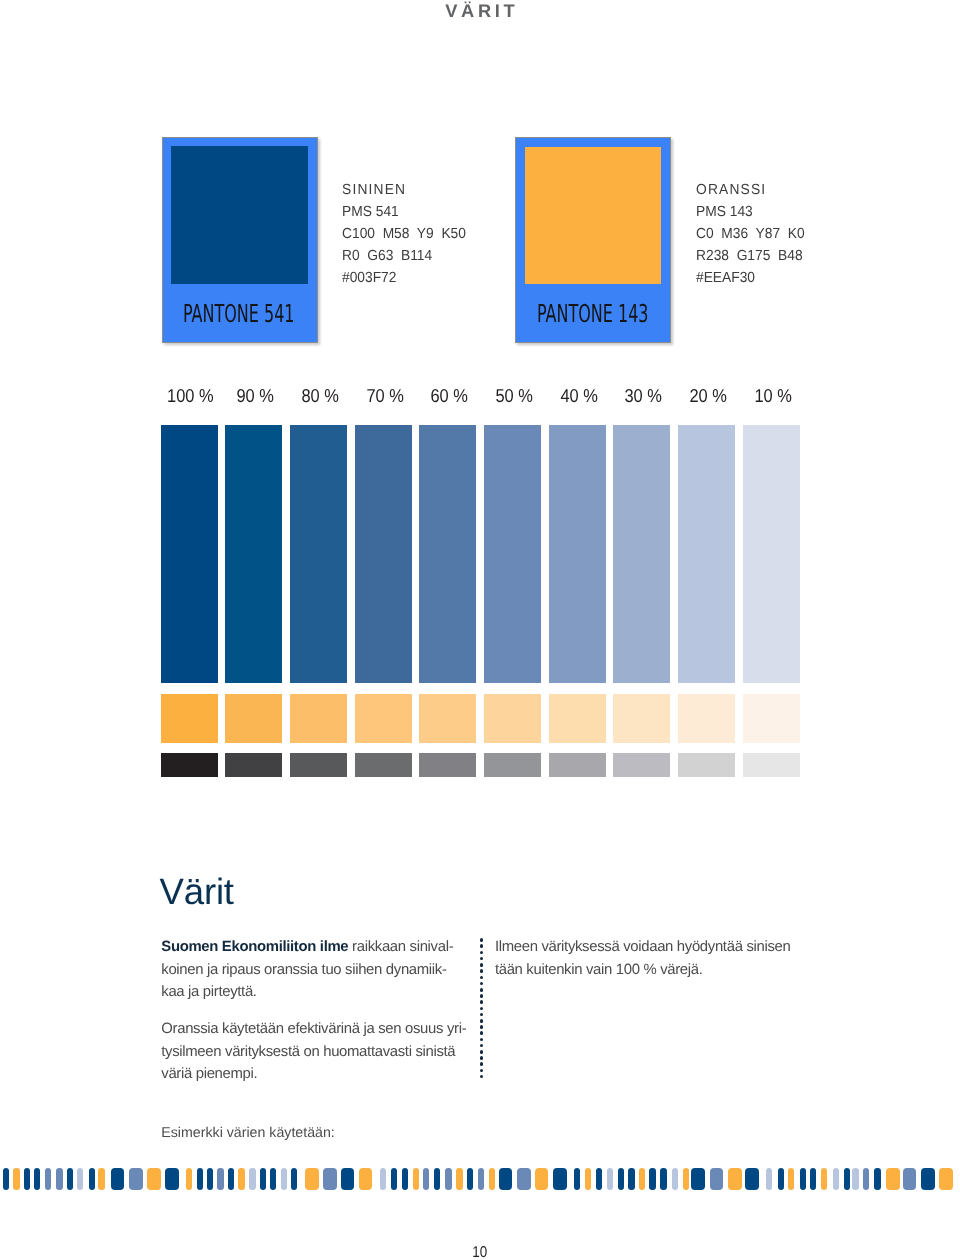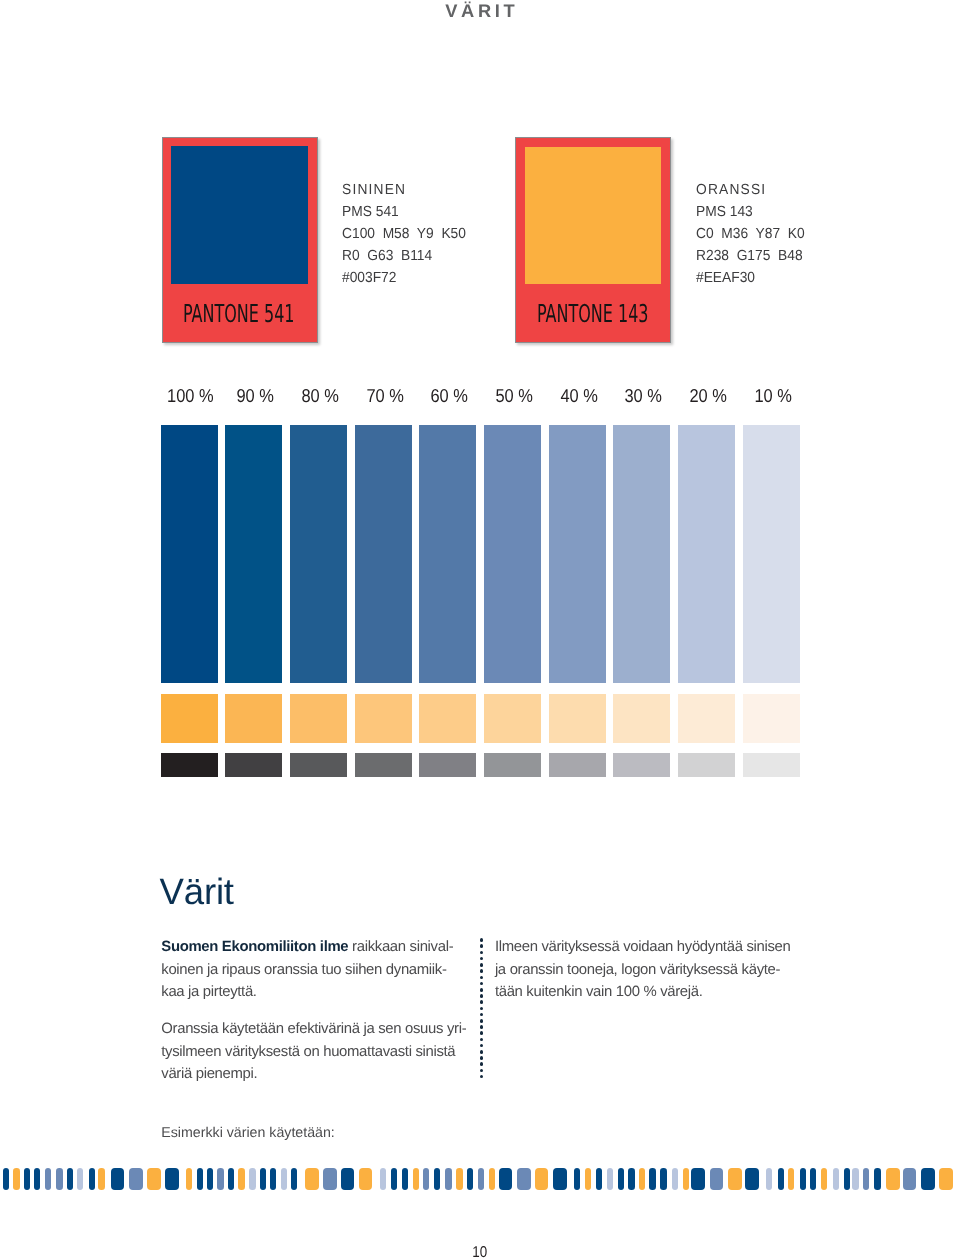--- a/index.html
+++ b/index.html
@@ -11,21 +11,21 @@
        -webkit-font-smoothing:antialiased;text-rendering:geometricPrecision;font-kerning:normal;}
   .page{position:absolute;left:0;top:0;width:960px;height:1260px;background:#fff;
          will-change:transform;}
 
   
   .kicker{position:absolute;left:0;top:-0.7px;width:960px;text-align:center;
           font-weight:bold;font-size:18.3px;line-height:24px;letter-spacing:3.65px;color:#636466;
           text-indent:3.65px;}
 
   
-  .card{position:absolute;background:#ef4444;border:1px solid #8b8d8f;box-sizing:border-box;
+  .card{position:absolute;background:#3b82f6;border:1px solid #8b8d8f;box-sizing:border-box;
         box-shadow:2.2px 2.2px 2.6px rgba(0,0,0,.22);}
   .chip{position:absolute;}
   .pantone{position:absolute;white-space:nowrap;color:#141414;
            font-family:"DejaVu Sans Condensed","DejaVu Sans",sans-serif;font-size:24.7px;
            line-height:24.7px;
            transform:scaleX(.721);transform-origin:left top;}
   .specs{position:absolute;color:#3c3c3e;font-size:14.6px;line-height:21.9px;white-space:pre;
          transform:scaleX(.945);transform-origin:left top;}
   .specs .nm{letter-spacing:1.25px;}
 
@@ -133,21 +133,20 @@
     <div><span>tysilmeen värityksestä on huomattavasti sinistä</span></div>
     <div><span>väriä pienempi.</span></div>
   </div>
   <div class="col" style="left:161.3px;top:936.4px;">
     <div><b>Suomen Ekonomiliiton ilme</b><span> raikkaan sinival-</span></div>
     <div><span>koinen ja ripaus oranssia tuo siihen dynamiik-</span></div>
     <div><span>kaa ja pirteyttä.</span></div>
   </div>
   <div class="col" style="left:494.9px;top:936.4px;">
     <div><span>Ilmeen värityksessä voidaan hyödyntää sinisen</span></div>
-    <div><span>ja oranssin tooneja, logon värityksessä käyte-</span></div>
     <div><span>tään kuitenkin vain 100 % värejä.</span></div>
   </div>
 
   <div class="divider" style="left:479.9px;top:938.3px;">
     <span class="dot" style="left:0;top:0.0px;"></span>
     <span class="dot" style="left:0;top:6.2px;"></span>
     <span class="dot" style="left:0;top:12.4px;"></span>
     <span class="dot" style="left:0;top:18.6px;"></span>
     <span class="dot" style="left:0;top:24.8px;"></span>
     <span class="dot" style="left:0;top:31.1px;"></span>

